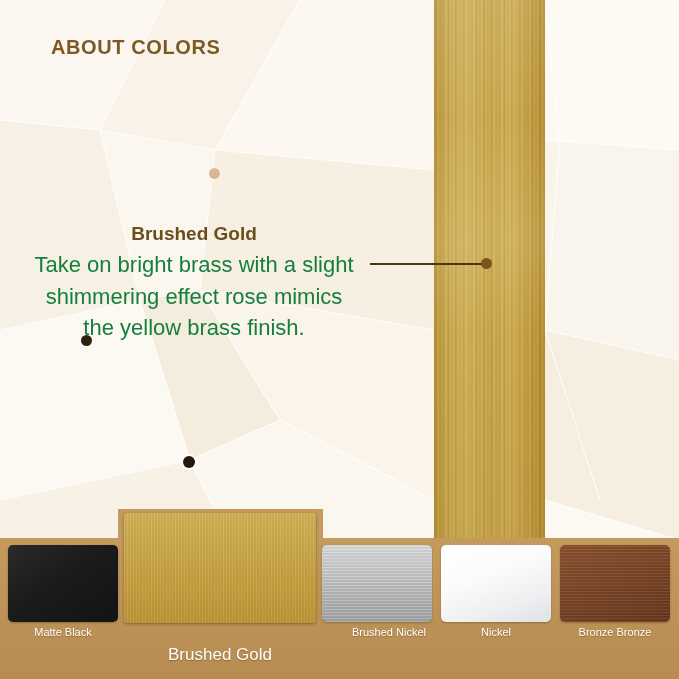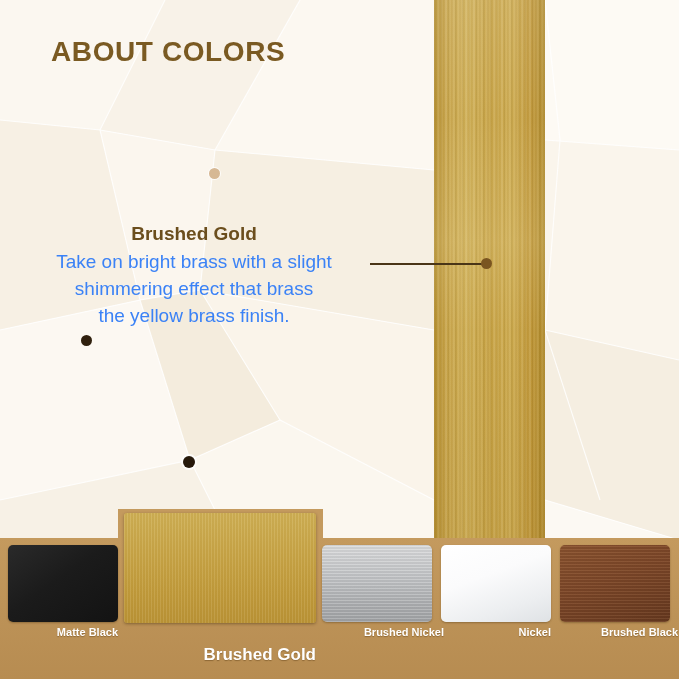--- a/index.html
+++ b/index.html
@@ -68,21 +68,21 @@
        rgba(255,255,255,0.00) 62%,
        rgba(120,85,20,0.07) 100%);
     pointer-events: none;
   }
 
   
   #page-title {
     position: absolute;
     left: 51px;
     top: 36px;
-    font-size: 28px;
+    font-size: 20px;
     font-weight: bold;
     letter-spacing: 0.6px;
     color: #7a5a22;
   }
 
   
   #callout {
     position: absolute;
     left: 24px;
     top: 219px;
@@ -90,22 +90,22 @@
     text-align: center;
   }
   #callout .bold-line {
     font-size: 19px;
     font-weight: bold;
     color: #6b4e1d;
     line-height: 1.6;
     white-space: nowrap;
   }
   #callout .body-line {
-    font-size: 19px;
-    color: #3b82f6;
+    font-size: 22px;
+    color: #15803d;
     line-height: 1.42;
     white-space: nowrap;
   }
 
   
   #leader-line {
     position: absolute;
     left: 370px;
     top: 263px;
     width: 117px;
@@ -149,23 +149,23 @@
   }
 
   .swatch {
     position: absolute;
     border-radius: 5px;
     box-shadow: 0 1px 2px rgba(60,40,10,0.35);
   }
   .swatch-label {
     position: absolute;
     color: #ffffff;
-    font-weight: bold;
+    font-weight: normal;
     font-size: 11px;
-    text-align: right;
+    text-align: center;
     text-shadow: 0 1px 1px rgba(90,60,20,0.45);
     white-space: nowrap;
   }
 
   
   #swatch-matte-black {
     left: 8px; top: 545px; width: 110px; height: 77px;
     background: linear-gradient(145deg, #2a2a2a 0%, #1b1b1b 45%, #131313 100%);
   }
   #label-matte-black { left: 8px; top: 626px; width: 110px; }
@@ -196,21 +196,21 @@
   #swatch-brushed-nickel {
     left: 322px; top: 545px; width: 110px; height: 77px;
     background:
       repeating-linear-gradient(0deg,
          rgba(255,255,255,0.35) 0px,
          rgba(255,255,255,0.00) 1px,
          rgba(90,90,95,0.16) 2px,
          rgba(255,255,255,0.00) 3px),
       linear-gradient(180deg, #d9dadb 0%, #c2c4c6 40%, #acaeb0 75%, #9fa1a3 100%);
   }
-  #label-brushed-nickel { left: 318px; top: 626px; width: 126px; }
+  #label-brushed-nickel { left: 326px; top: 626px; width: 126px; }
 
   
   #swatch-chrome {
     left: 441px; top: 545px; width: 110px; height: 77px;
     background: linear-gradient(160deg, #ffffff 0%, #fbfbfc 40%, #eceef0 75%, #dfe2e5 100%);
   }
   #label-chrome { left: 441px; top: 626px; width: 110px; }
 
   
   #swatch-brushed-bronze {
@@ -267,21 +267,21 @@
 
   <div id="gold-column">
     <div id="gold-column-sheen"></div>
   </div>
 
   <div id="page-title">ABOUT COLORS</div>
 
   <div id="callout">
     <div class="bold-line">Brushed Gold</div>
     <div class="body-line">Take on bright brass with a slight</div>
-    <div class="body-line">shimmering effect that brass</div>
+    <div class="body-line">shimmering effect rose mimics</div>
     <div class="body-line">the yellow brass finish.</div>
   </div>
 
   <div id="leader-line"></div>
   <div id="leader-dot"></div>
 
   <div class="deco-dot" id="deco-dot-1"></div>
   <div class="deco-dot" id="deco-dot-2"></div>
   <div class="deco-dot" id="deco-dot-3"></div>
 
@@ -295,15 +295,15 @@
   <div class="swatch" id="swatch-brushed-gold"></div>
   <div class="swatch-label" id="label-brushed-gold">Brushed Gold</div>
 
   <div class="swatch" id="swatch-brushed-nickel"></div>
   <div class="swatch-label" id="label-brushed-nickel">Brushed Nickel</div>
 
   <div class="swatch" id="swatch-chrome"></div>
   <div class="swatch-label" id="label-chrome">Nickel</div>
 
   <div class="swatch" id="swatch-brushed-bronze"></div>
-  <div class="swatch-label" id="label-brushed-bronze">Brushed Black</div>
+  <div class="swatch-label" id="label-brushed-bronze">Bronze Bronze</div>
 
 </div>
 
 </body></html>

